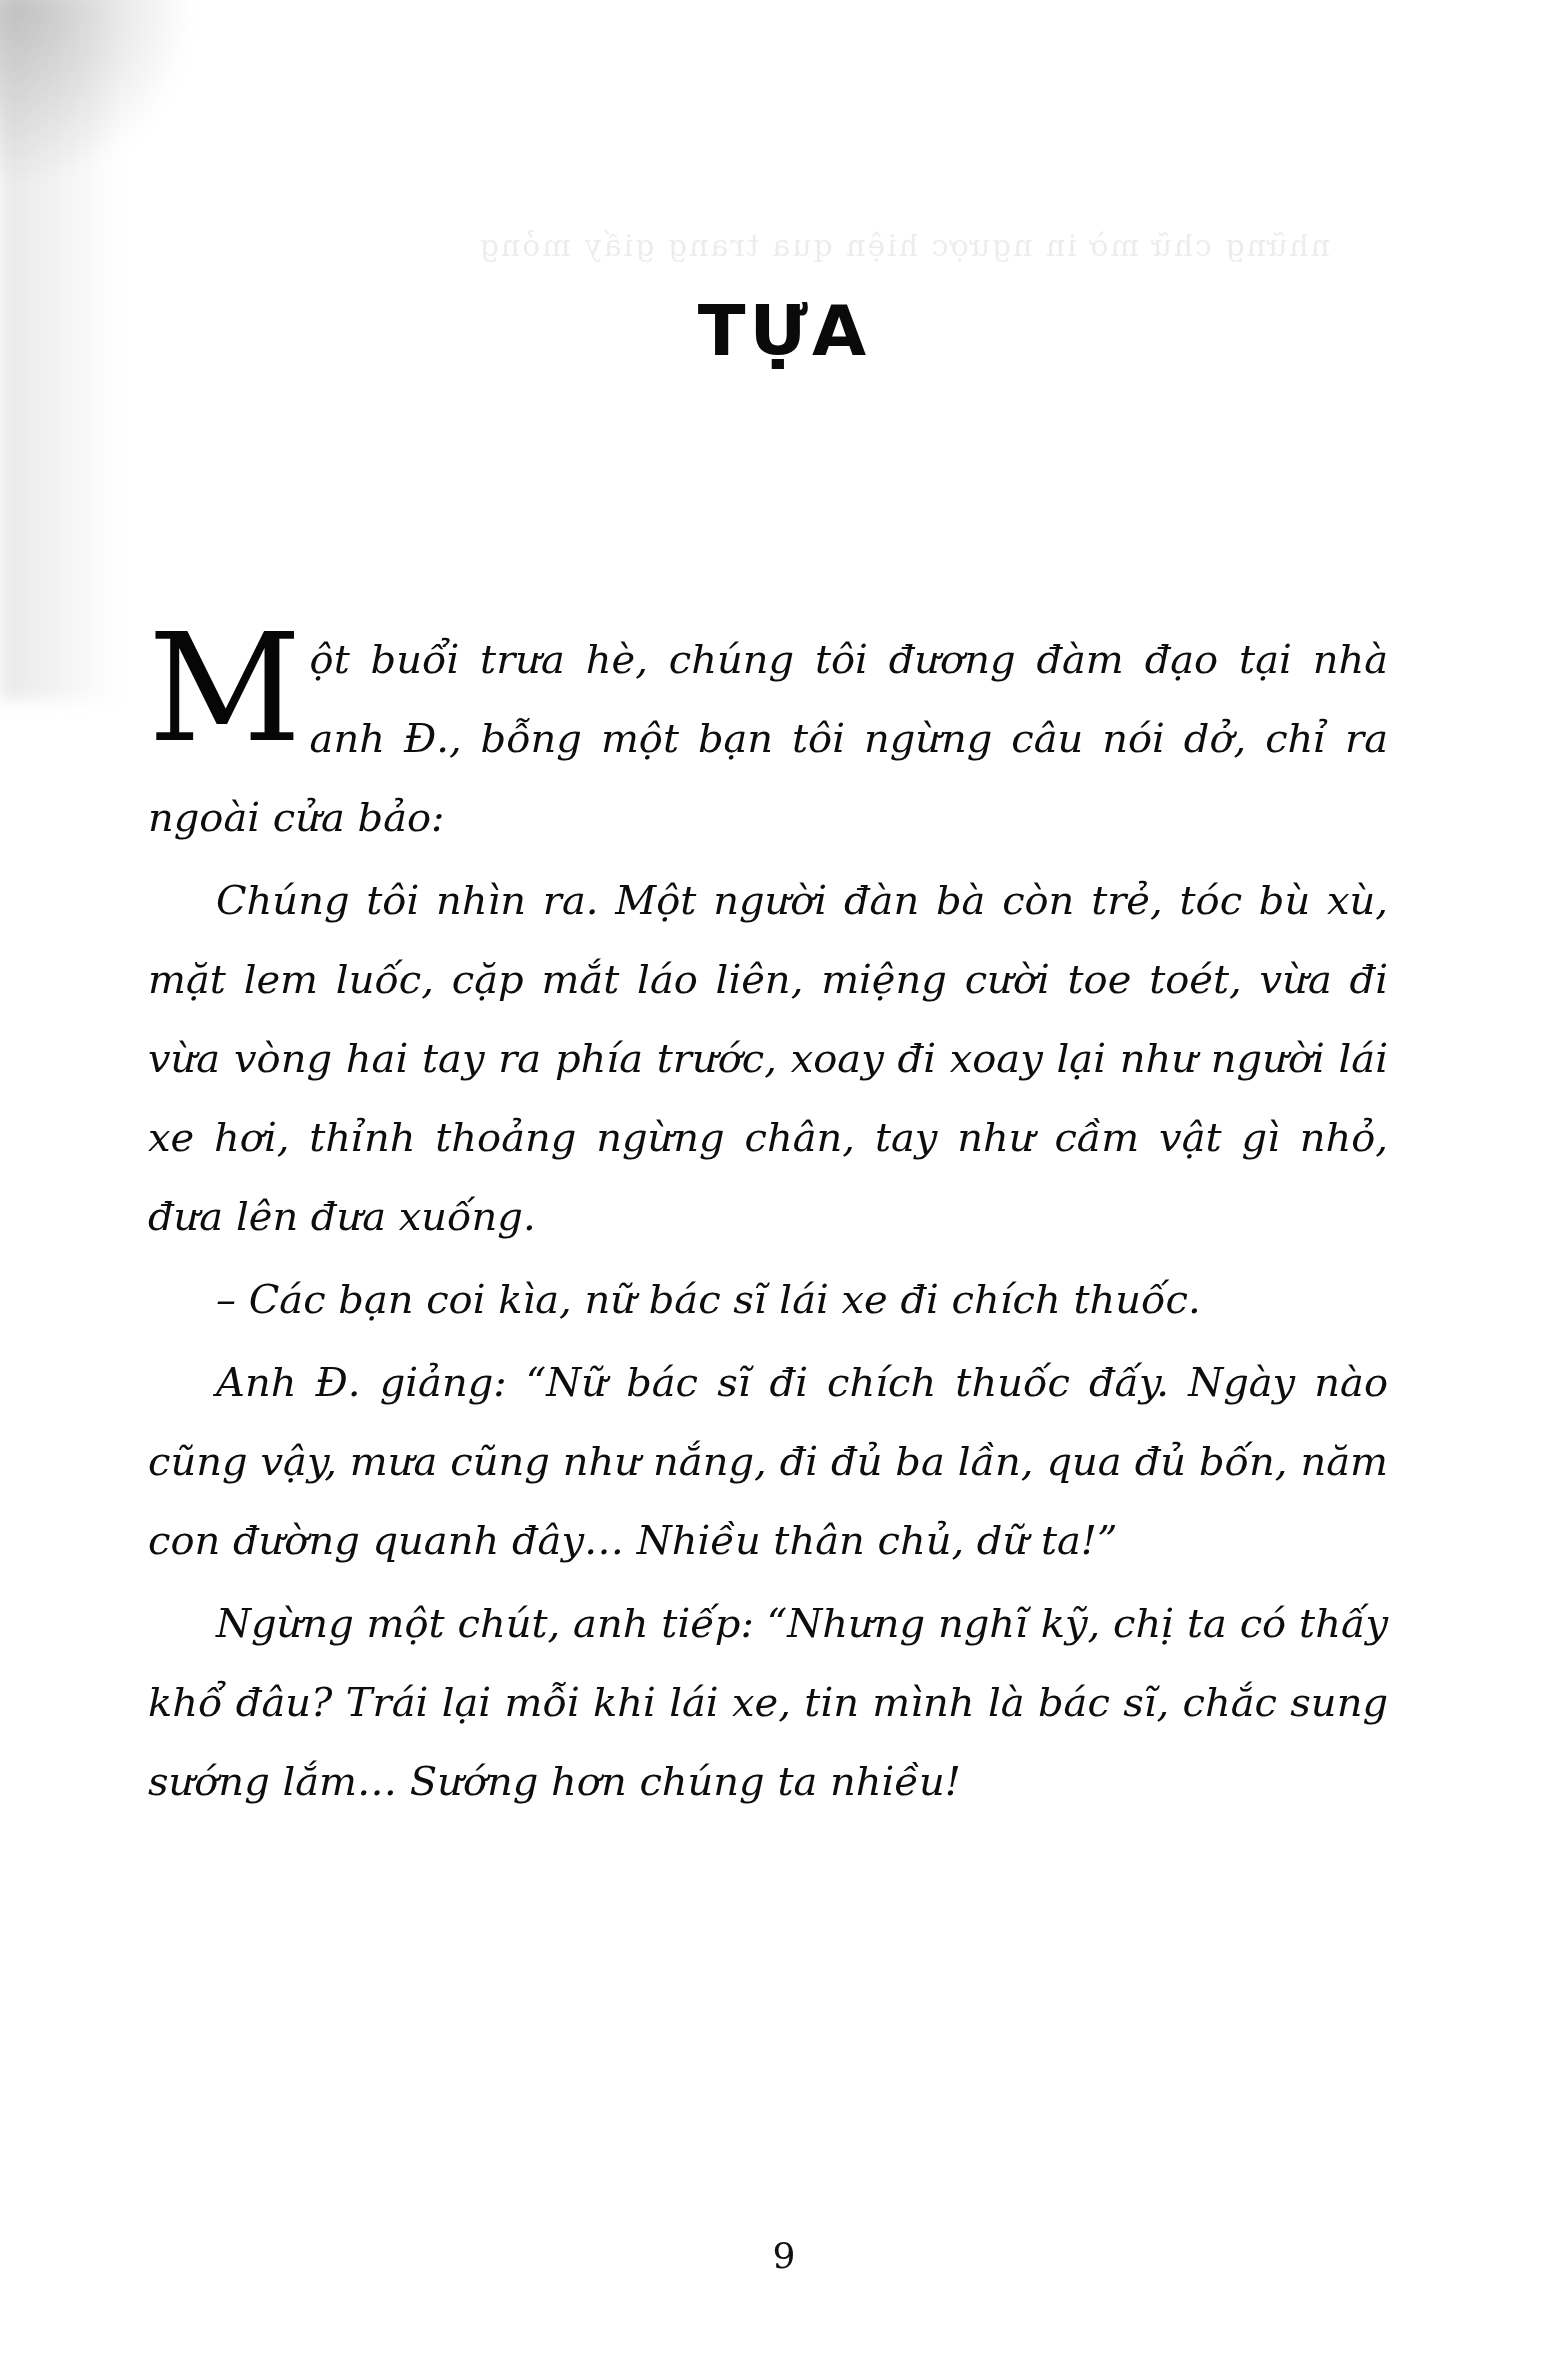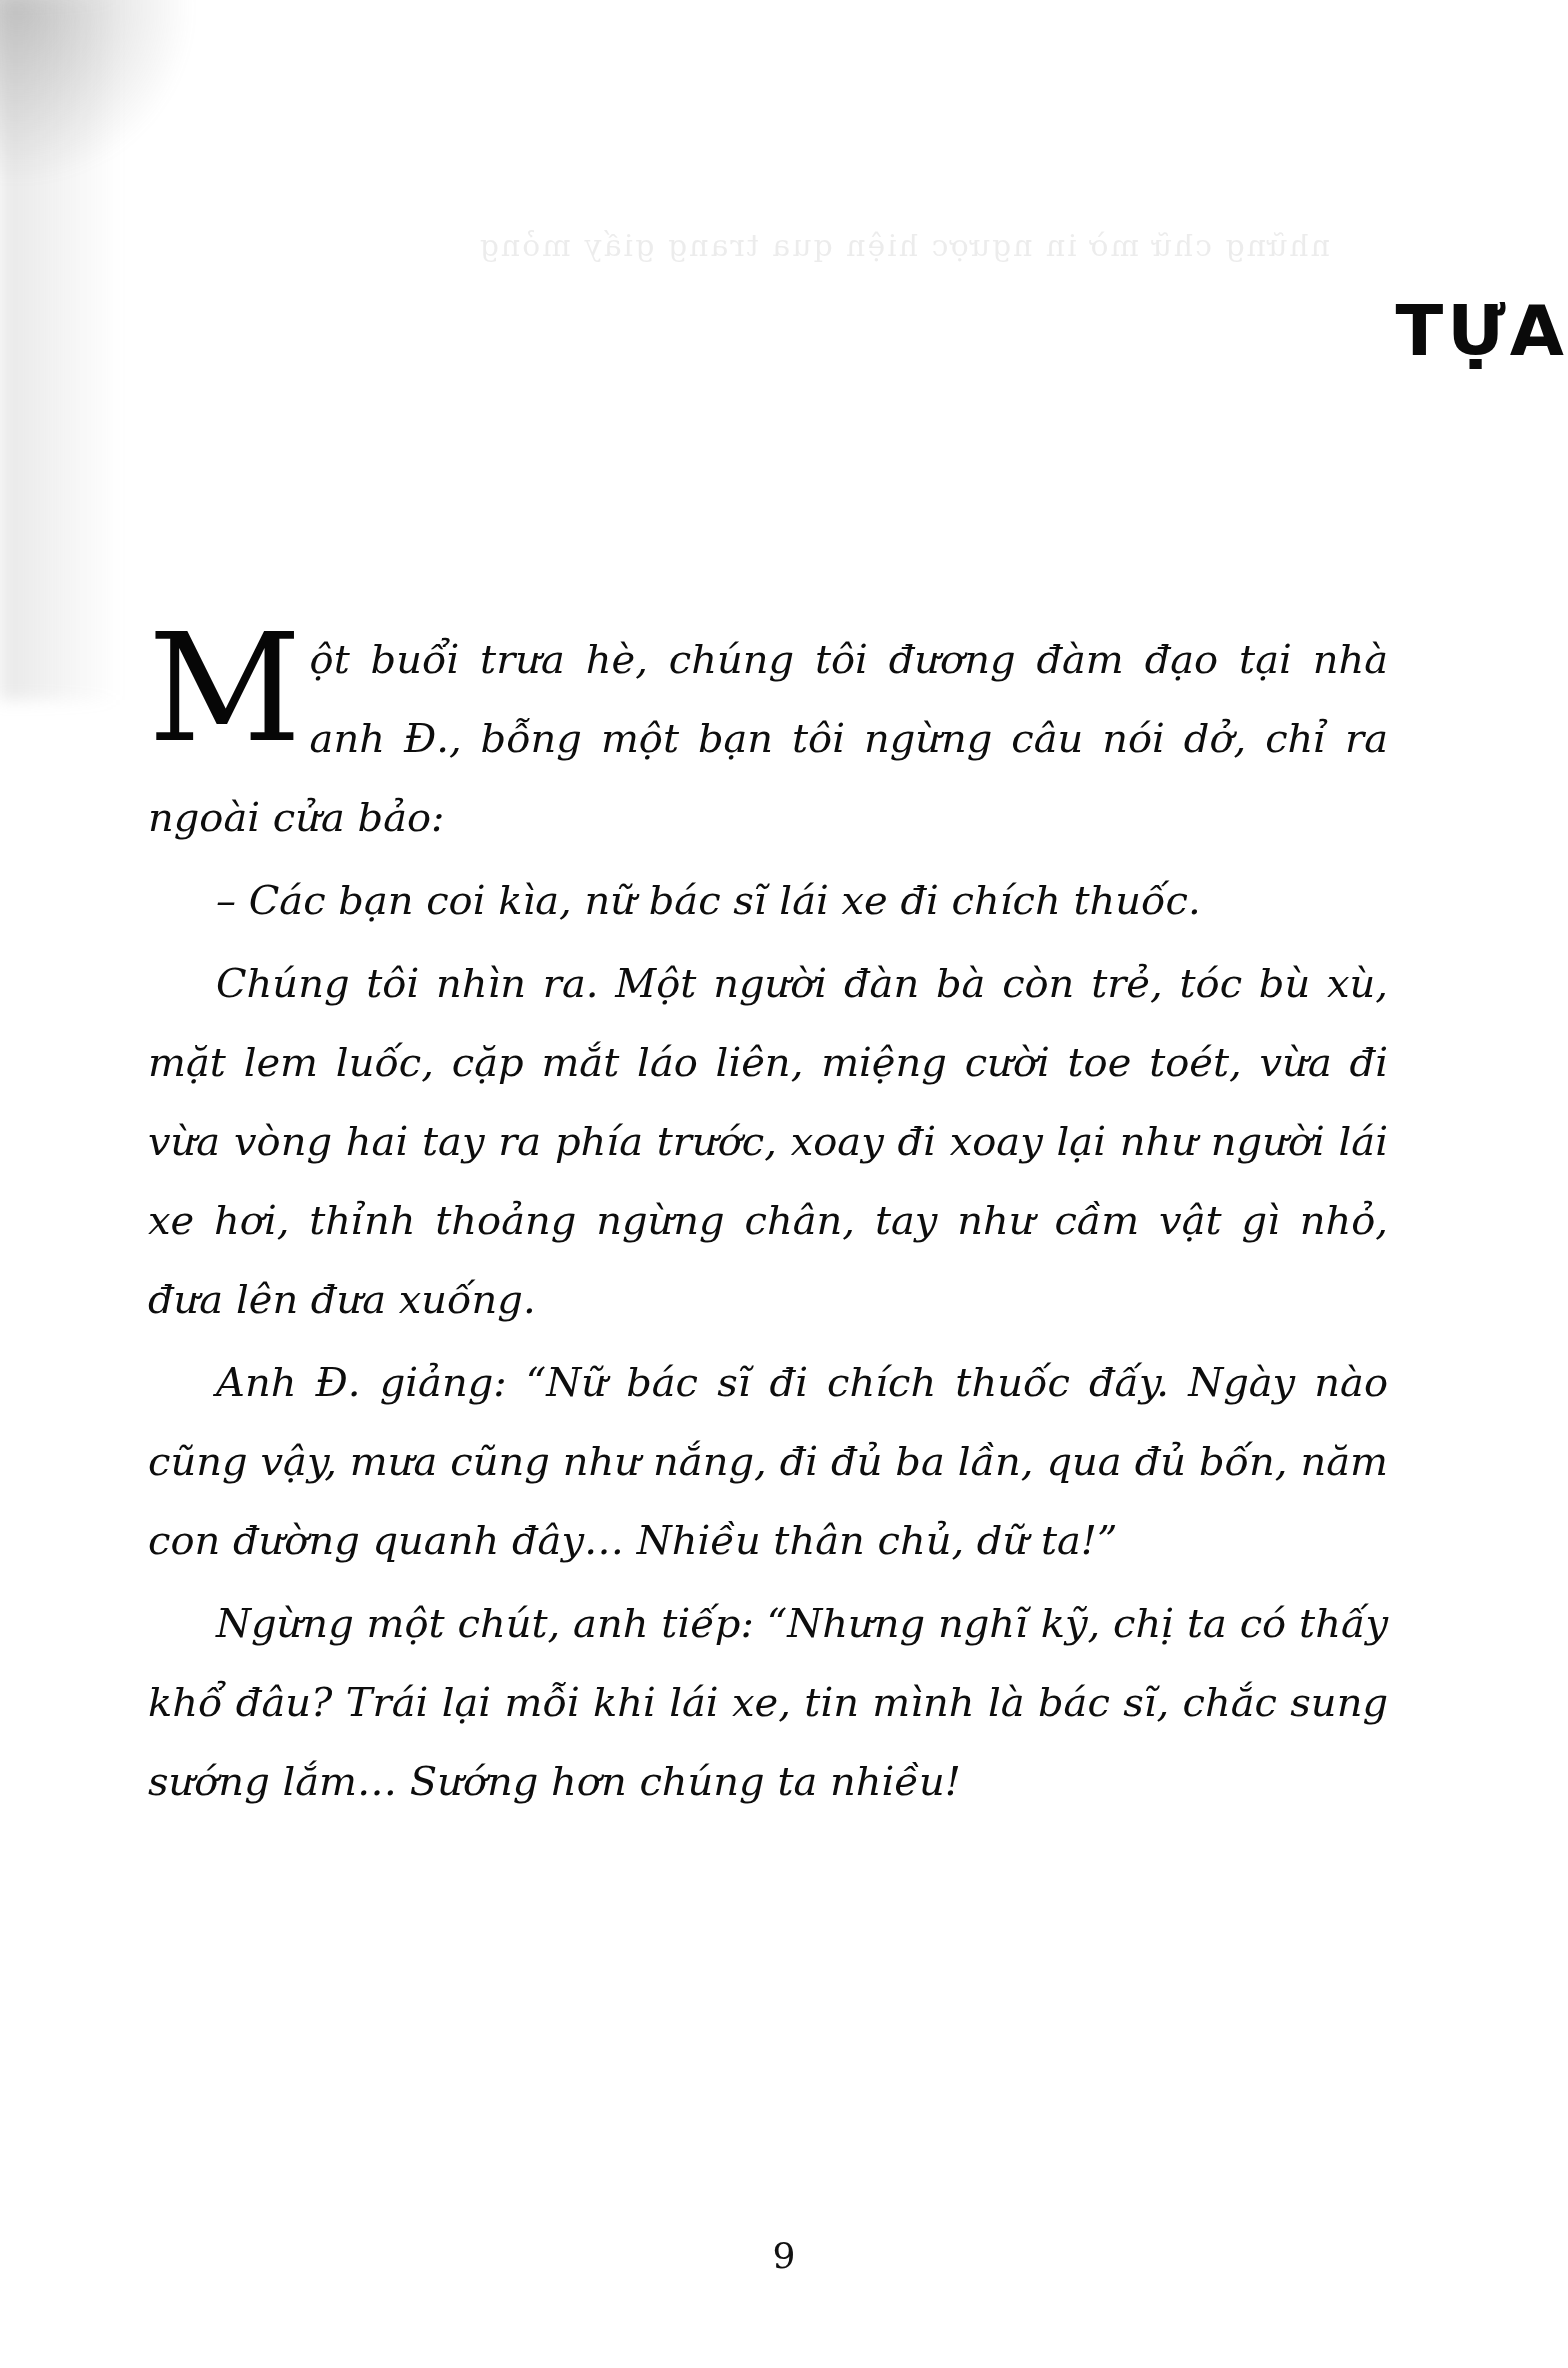--- a/index.html
+++ b/index.html
@@ -56,21 +56,21 @@
   .page {
     position: absolute;
     inset: 0;
   }
 
   .page-title {
     position: absolute;
     top: 290px;
     left: 0;
     right: 0;
-    text-align: right;
+    text-align: center;
     font-family: "DejaVu Sans", sans-serif;
     font-weight: 700;
     font-size: 70px;
     letter-spacing: 4px;
     color: #0a0a0a;
   }
 
   .body-text {
     position: absolute;
     left: 148px;
@@ -128,23 +128,23 @@
   <div class="ghost-text">những chữ mờ in ngược hiện qua trang giấy mỏng</div>
 
   <div class="page-title">TỰA</div>
 
   <div class="body-text">
 
     <p class="no-indent dropcap-para">
       <span class="dropcap">M</span><span>ột buổi trưa hè, chúng tôi đương đàm đạo tại nhà anh Đ., bỗng một bạn tôi ngừng câu nói dở, chỉ ra ngoài cửa bảo:</span>
     </p>
 
+    <p>Chúng tôi nhìn ra. Một người đàn bà còn trẻ, tóc bù xù, mặt lem luốc, cặp mắt láo liên, miệng cười toe toét, vừa đi vừa vòng hai tay ra phía trước, xoay đi xoay lại như người lái xe hơi, thỉnh thoảng ngừng chân, tay như cầm vật gì nhỏ, đưa lên đưa xuống.</p>
+
     <p>– Các bạn coi kìa, nữ bác sĩ lái xe đi chích thuốc.</p>
-
-    <p>Chúng tôi nhìn ra. Một người đàn bà còn trẻ, tóc bù xù, mặt lem luốc, cặp mắt láo liên, miệng cười toe toét, vừa đi vừa vòng hai tay ra phía trước, xoay đi xoay lại như người lái xe hơi, thỉnh thoảng ngừng chân, tay như cầm vật gì nhỏ, đưa lên đưa xuống.</p>
 
     <p>Anh Đ. giảng: “Nữ bác sĩ đi chích thuốc đấy. Ngày nào cũng vậy, mưa cũng như nắng, đi đủ ba lần, qua đủ bốn, năm con đường quanh đây… Nhiều thân chủ, dữ ta!”</p>
 
 
     <p>Ngừng một chút, anh tiếp: “Nhưng nghĩ kỹ, chị ta có thấy khổ đâu? Trái lại mỗi khi lái xe, tin mình là bác sĩ, chắc sung sướng lắm… Sướng hơn chúng ta nhiều!</p>
 
   </div>
 
   <div class="page-number">9</div>
 

